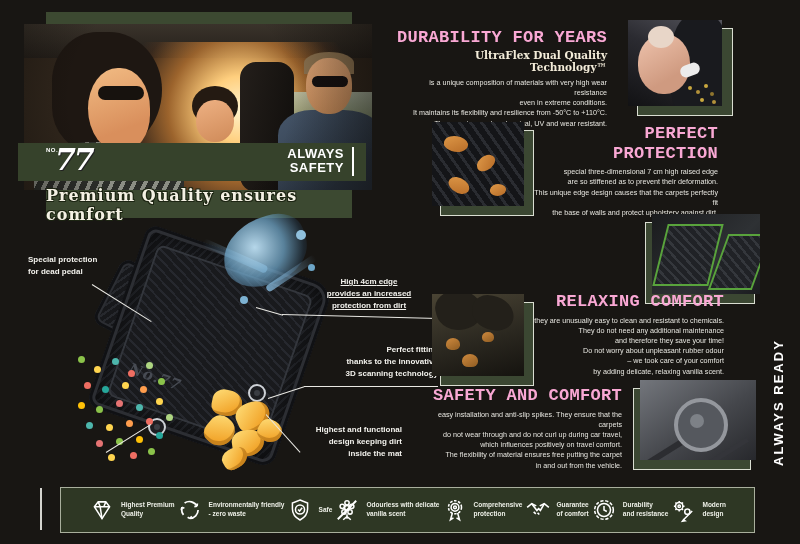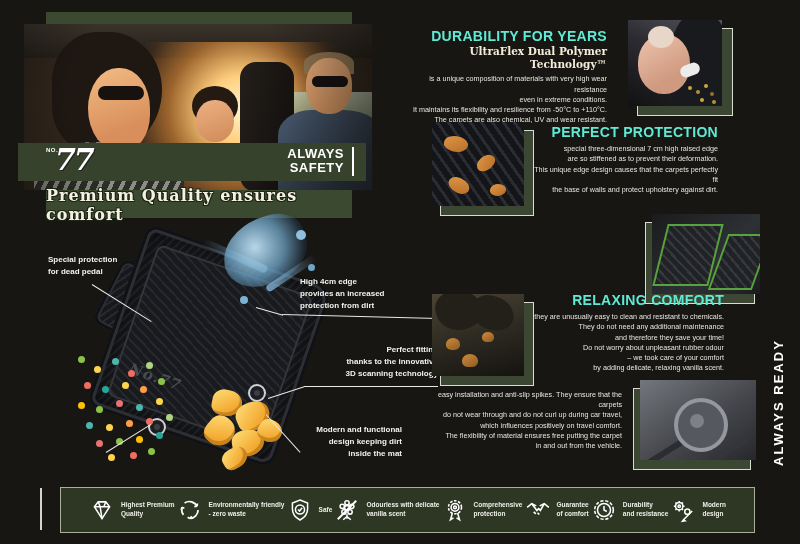--- a/index.html
+++ b/index.html
@@ -90,36 +90,36 @@
   .corn{border-radius:46% 54% 60% 40%;background:linear-gradient(145deg,#ffdf7a,#f2a52b 75%);
         box-shadow:inset -3px -3px 0 rgba(150,90,10,.45);}
   .corn1{left:212px;top:390px;width:30px;height:26px;transform:rotate(12deg);}
   .corn2{left:236px;top:402px;width:34px;height:28px;transform:rotate(-24deg);}
   .corn3{left:206px;top:416px;width:28px;height:30px;transform:rotate(40deg);}
   .corn4{left:232px;top:430px;width:32px;height:26px;transform:rotate(-8deg);}
   .corn5{left:258px;top:420px;width:24px;height:22px;transform:rotate(28deg);}
   .corn6{left:222px;top:448px;width:26px;height:20px;transform:rotate(-30deg);}
 
   .callout{font-size:8px;font-weight:bold;color:#f2f1ec;line-height:1.5;}
-  .co-dead{left:28px;top:254px;text-align:left;margin-left:20px;}
-  .co-edge{left:300px;top:276px;width:138px;text-align:left;}
+  .co-dead{left:28px;top:254px;text-align:left;}
+  .co-edge{left:300px;top:276px;width:138px;text-align:center;text-decoration:underline;}
   .co-fit{left:300px;top:344px;width:138px;text-align:right;}
   .co-spikes{left:28px;top:430px;text-align:left;}
   .co-design{left:282px;top:424px;width:120px;text-align:right;}
   .line{position:absolute;height:1px;background:#e9e8e3;transform-origin:left center;}
   .ln-dead{left:92px;top:284px;width:70px;transform:rotate(32deg);}
   .ln-edge-u{left:282px;top:314px;width:156px;transform:rotate(1.5deg);}
   .ln-edge-d{left:256px;top:307px;width:28px;transform:rotate(16deg);}
   .ln-fit-u{left:304px;top:386px;width:134px;}
   .ln-fit-d{left:268px;top:398px;width:38px;transform:rotate(-18deg);}
   .ln-spikes{left:106px;top:452px;width:53px;transform:rotate(-32deg);}
   .ln-design{left:266px;top:414px;width:51px;transform:rotate(48deg);}
 
   
-  .sec-title{font-family:Liberation Sans, sans-serif;font-weight:bold;font-size:14px;letter-spacing:.3px;color:#5eead4;line-height:1.15;}
+  .sec-title{font-family:Liberation Mono, monospace;font-weight:bold;font-size:17px;letter-spacing:.3px;color:#f9a8d4;line-height:1.15;}
   .sec-sub{font-family:"DejaVu Serif",serif;font-weight:bold;font-size:10.5px;color:#f3ecd9;line-height:1.2;margin-top:1px;}
   .sec-body{font-size:7.2px;line-height:1.42;color:#e6e5df;margin-top:4px;}
   .t-right{text-align:right;} .t-left{text-align:right;}
   .pframe{position:absolute;border:1px solid #d9ddd1;background:#3b4732;}
   .pphoto{position:absolute;overflow:hidden;background:#222;}
 
   .ph-baby{background:linear-gradient(205deg,#55555c 0%,#2b2b31 45%,#121214 100%);}
   .ph-baby .b-seat{position:absolute;right:-8px;top:-6px;width:60px;height:110px;border-radius:40%;background:#191a1e;}
   .ph-baby .b-body{position:absolute;left:10px;top:14px;width:52px;height:60px;border-radius:48%;
                    background:linear-gradient(150deg,#efc4ae,#cf9a80 70%);}
@@ -221,35 +221,35 @@
   <div class="abs callout co-dead pre">Special protection
 for dead pedal</div>
   <div class="abs callout co-edge">
     <span>High </span><b>4cm</b><span> edge</span>
     <div class="pre">provides an increased
 protection from dirt</div>
   </div>
   <div class="abs callout co-fit pre">Perfect fitting
 thanks to the innovative
 3D scanning technology</div>
-  <div class="abs callout co-design pre">Modern and functional
+  <div class="abs callout co-design pre">Highest and functional
 design keeping dirt
 inside the mat</div>
 
   <div class="line ln-dead"></div>
   <div class="line ln-edge-u"></div>
   <div class="line ln-edge-d"></div>
   <div class="line ln-fit-u"></div>
   <div class="line ln-fit-d"></div>
   <div class="line ln-spikes"></div>
   <div class="line ln-design"></div>
 
   <div class="abs t-right" style="left:395px;top:28px;width:212px;">
     <div class="sec-title">DURABILITY FOR YEARS</div>
-    <div class="sec-sub">UltraFlex Dual Polymer Technology™</div>
+    <div class="sec-sub">UltraFlex Dual Quality Technology™</div>
     <div class="sec-body pre">is a unique composition of materials with very high wear resistance
 even in extreme conditions.
 It maintains its flexibility and resilience from -50°C to +110°C.
 The carpets are also chemical, UV and wear resistant.</div>
   </div>
   <div class="pframe" style="left:637px;top:28px;width:94px;height:86px;"></div>
   <div class="pphoto ph-baby" style="left:628px;top:20px;width:94px;height:86px;">
     <div class="b-seat"></div>
     <div class="b-body"></div>
     <div class="b-head"></div>
@@ -290,20 +290,21 @@
     <div class="sec-title">RELAXING COMFORT</div>
     <div class="sec-body pre">they are unusually easy to clean and resistant to chemicals.
 They do not need any additional maintenance
 and therefore they save your time!
 Do not worry about unpleasant rubber odour
 – we took care of your comfort
 by adding delicate, relaxing vanilla scent.</div>
   </div>
 
   <div class="abs t-right" style="left:430px;top:386px;width:192px;">
+    <div class="sec-title">SAFETY AND COMFORT</div>
     <div class="sec-body pre">easy installation and anti-slip spikes. They ensure that the carpets
 do not wear through and do not curl up during car travel,
 which influences positively on travel comfort.
 The flexibility of material ensures free putting the carpet
 in and out from the vehicle.</div>
   </div>
   <div class="pframe" style="left:633px;top:388px;width:116px;height:80px;"></div>
   <div class="pphoto ph-spikezoom" style="left:640px;top:380px;width:116px;height:80px;">
     <div class="sz-groove"></div>
     <div class="sz-groove2"></div>

